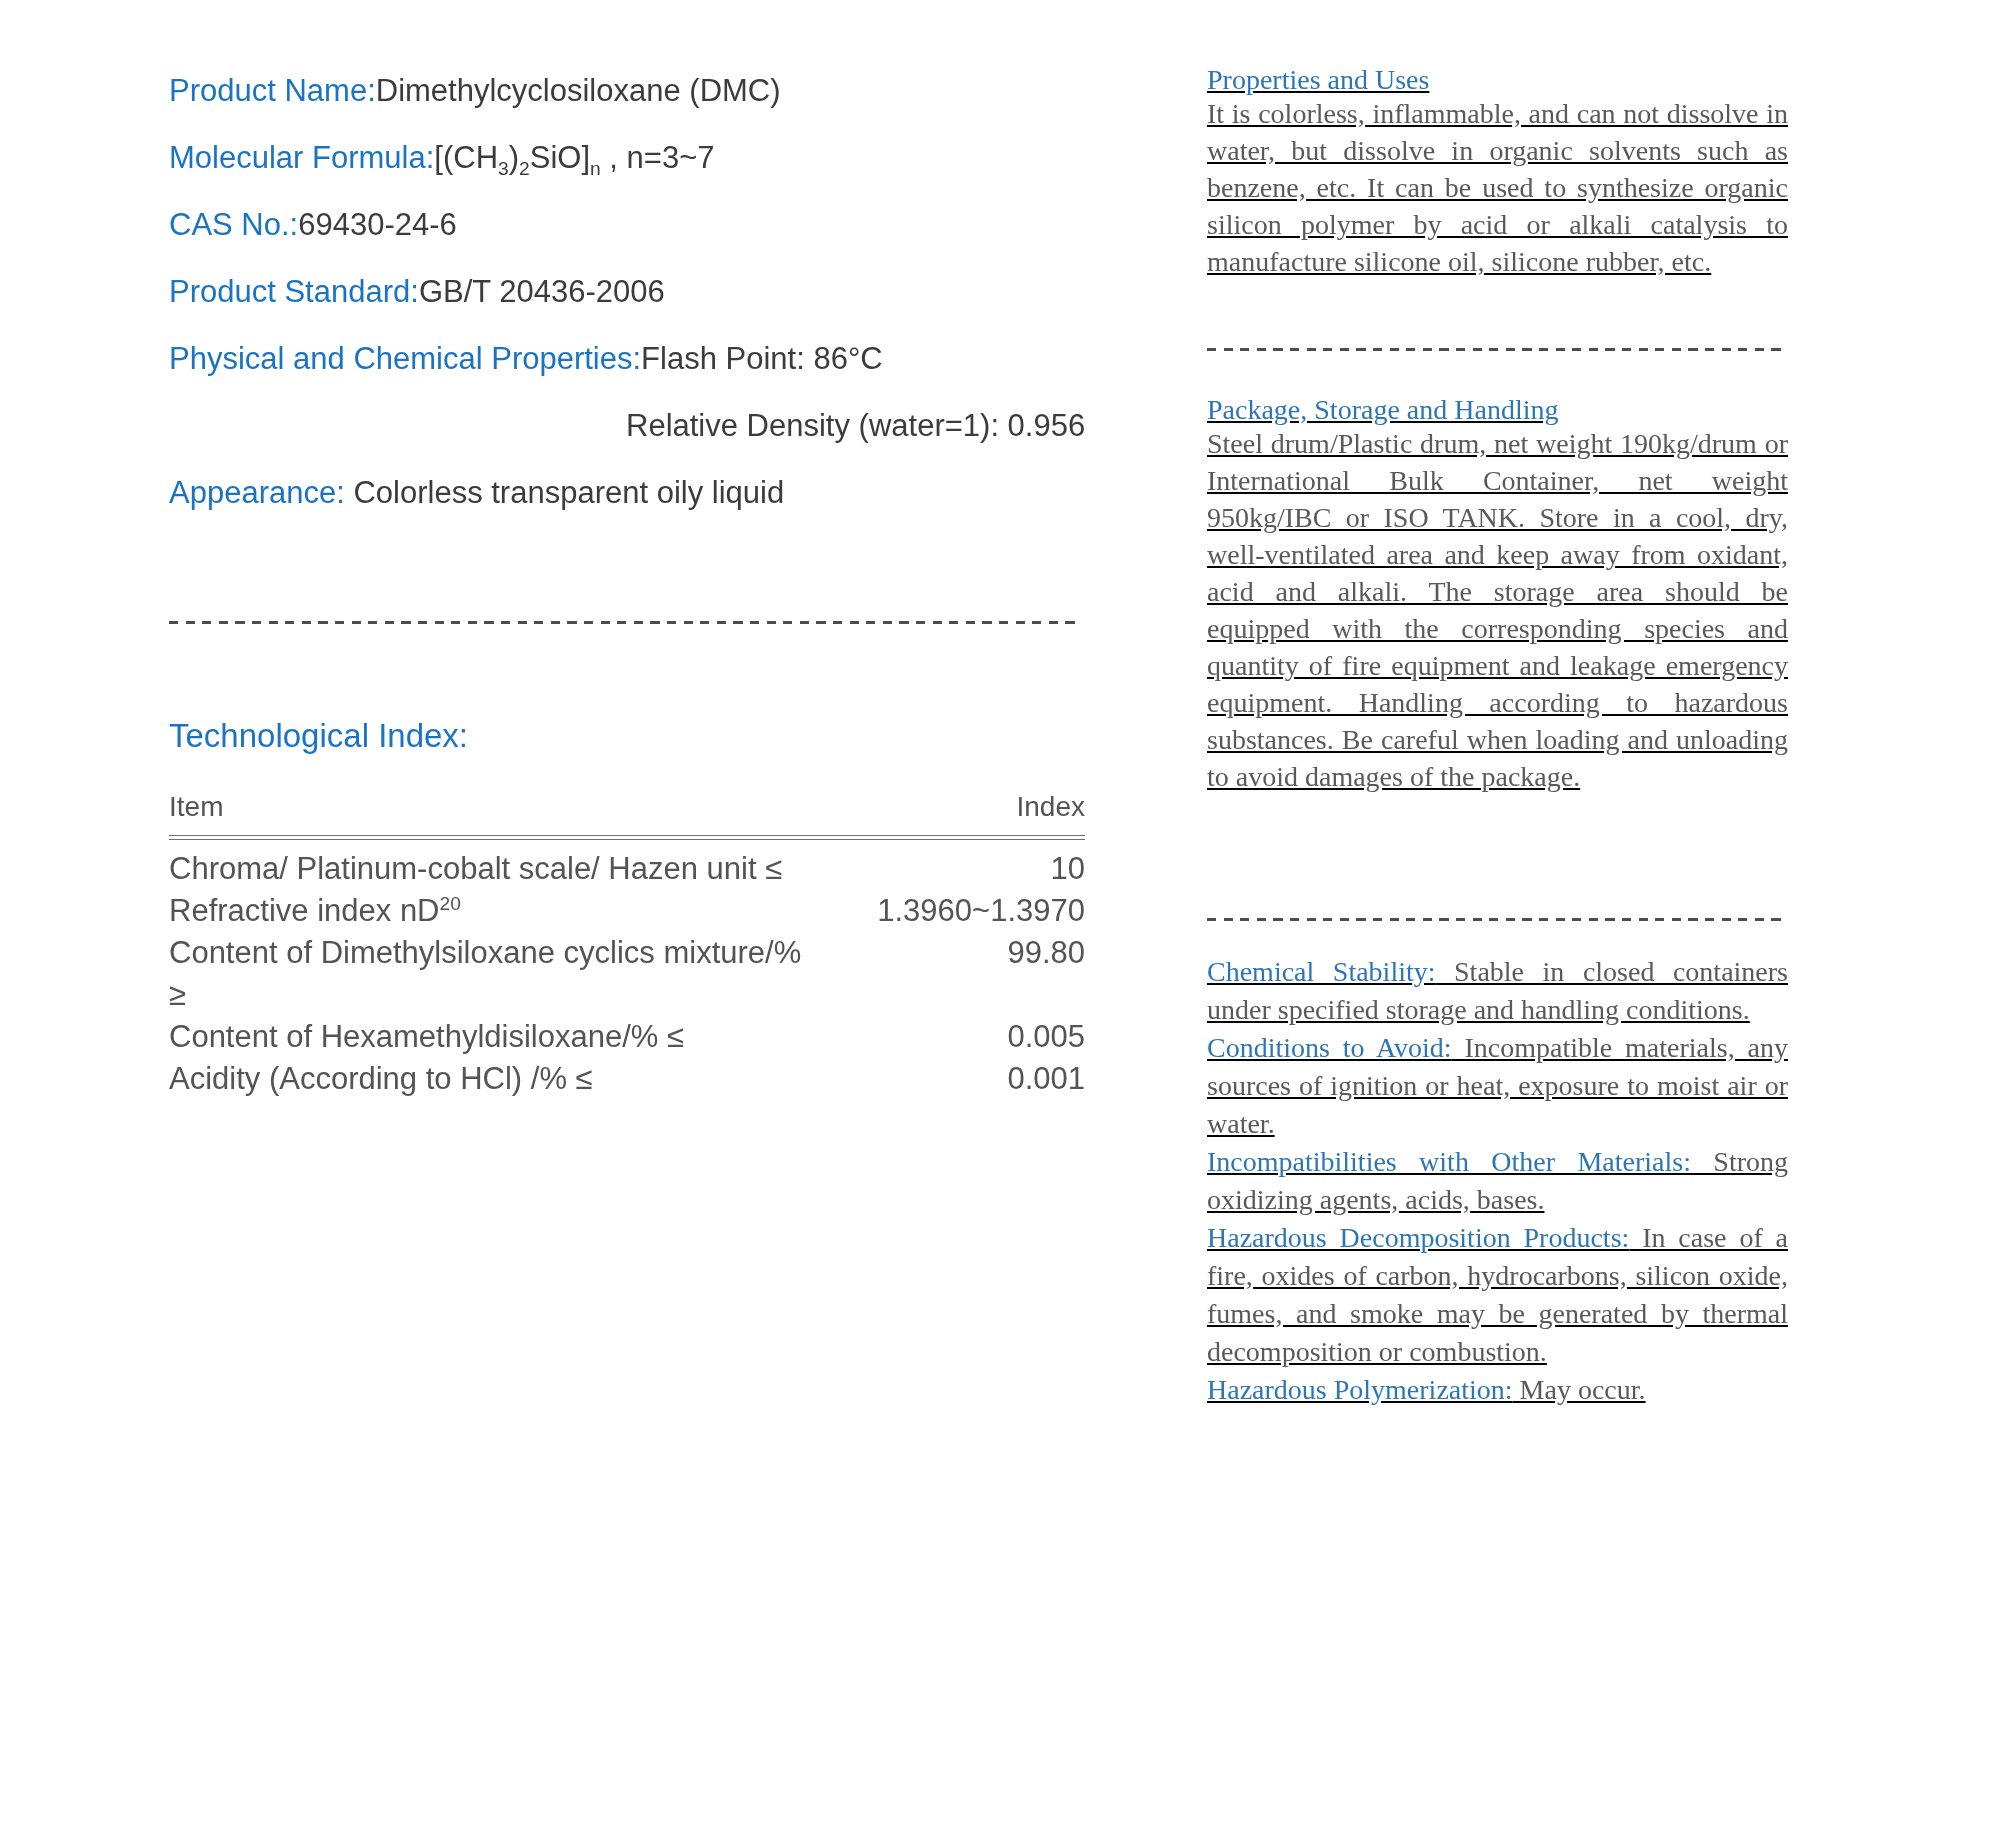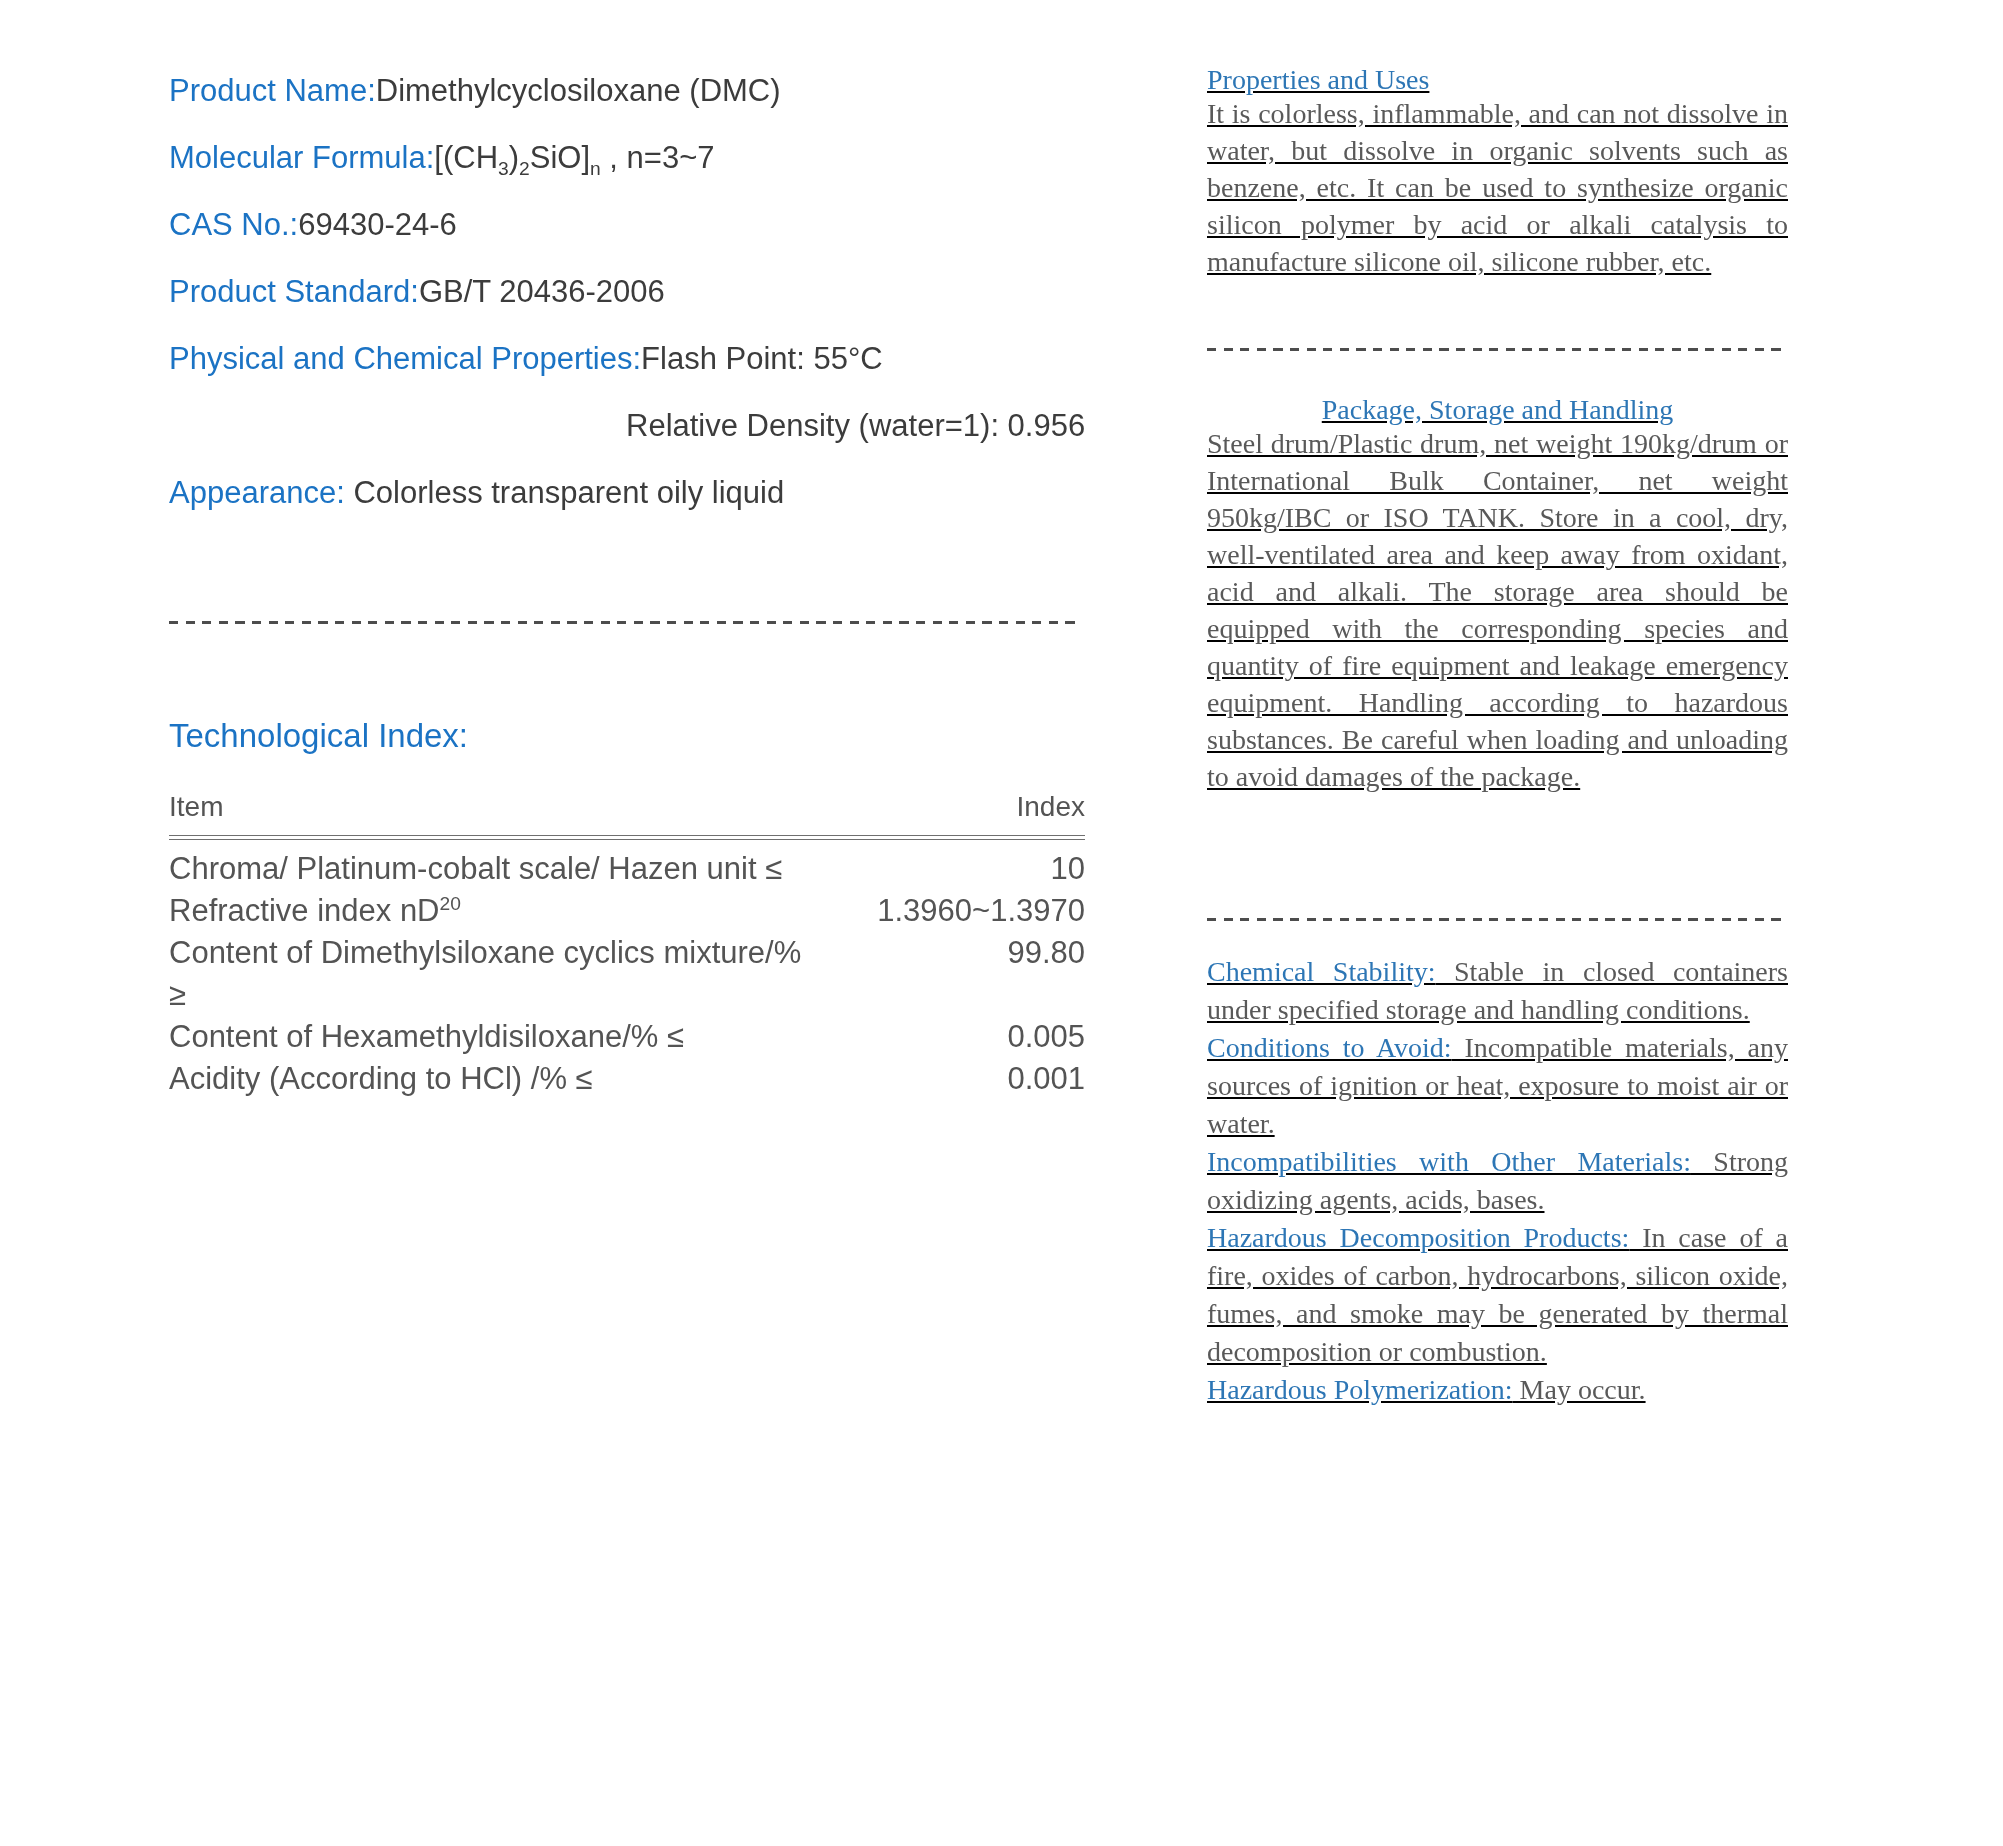--- a/index.html
+++ b/index.html
@@ -31,41 +31,41 @@
               margin:9.2px 0 7.4px 0; }
 
   
   .right-col { position:absolute; left:1207px; top:64px; width:581px;
                font-family:"Liberation Serif","DejaVu Serif",serif;text-decoration:underline; }
   .sec-heading { margin:0; font-weight:400; font-size:28px; line-height:31px; color:#2d76b5; }
   .sec-body { margin:0; font-size:28px; line-height:37px; color:#595959; text-align:justify; }
   .dash-r1 { margin-top:68px; width:581px; }
   .dash-r2 { margin-top:123px; width:581px; }
   .right-col .dash { background:repeating-linear-gradient(90deg,#4d4d4d 0 9.2px,transparent 9.2px 16.6px); }
-  .heading-gap { margin-top:43px;text-align:center; }
+  .heading-gap { margin-top:43px; }
   .safety { margin-top:32px; }
   .safety p { margin:0; font-size:28px; line-height:38px; color:#595959; text-align:justify; }
   .safety .s-lbl { color:#2d76b5; }
 </style>
 </head>
 <body>
 
 <div class="page">
 
   <div class="left-col">
 
     <p class="field"><span class="lbl">Product Name:</span><span class="val"><span>Dimethylcyclosiloxane (DMC)</span></span></p>
 
     <p class="field"><span class="lbl">Molecular Formula:</span><span class="val"><span>[(CH</span><sub>3</sub><span>)</span><sub>2</sub><span>SiO]</span><sub>n</sub><span> , n=3~7</span></span></p>
 
     <p class="field"><span class="lbl">CAS No.:</span><span class="val"><span>69430-24-6</span></span></p>
 
     <p class="field"><span class="lbl">Product Standard:</span><span class="val"><span>GB/T 20436-2006</span></span></p>
 
-    <p class="field"><span class="lbl">Physical and Chemical Properties:</span><span class="val"><span>Flash Point: 55°C</span></span></p>
+    <p class="field"><span class="lbl">Physical and Chemical Properties:</span><span class="val"><span>Flash Point: 86°C</span></span></p>
 
     <p class="field indent"><span class="val">Relative Density (water=1): 0.956</span></p>
 
     <p class="field"><span class="lbl">Appearance:</span><span class="val"><span> Colorless transparent oily liquid</span></span></p>
 
     <div class="dash"></div>
 
     <h2 class="tech-heading">Technological Index:</h2>
 
     <div class="table">

